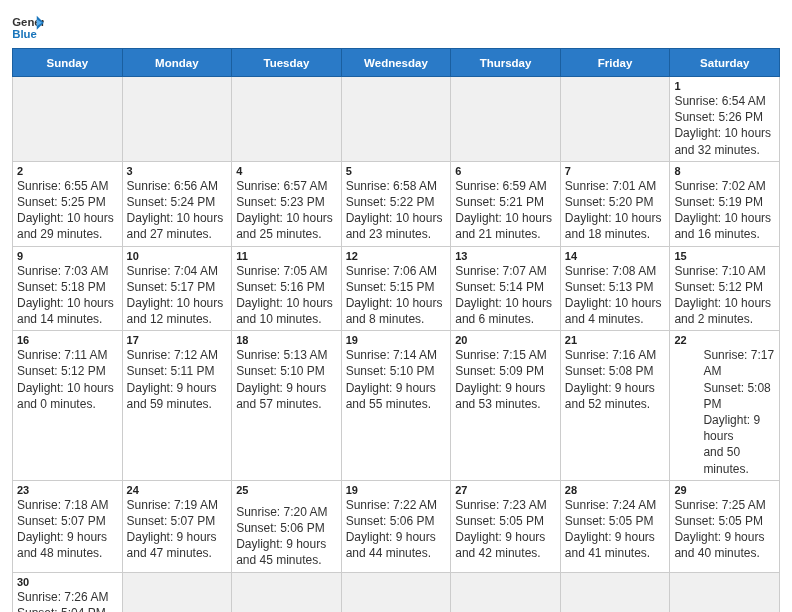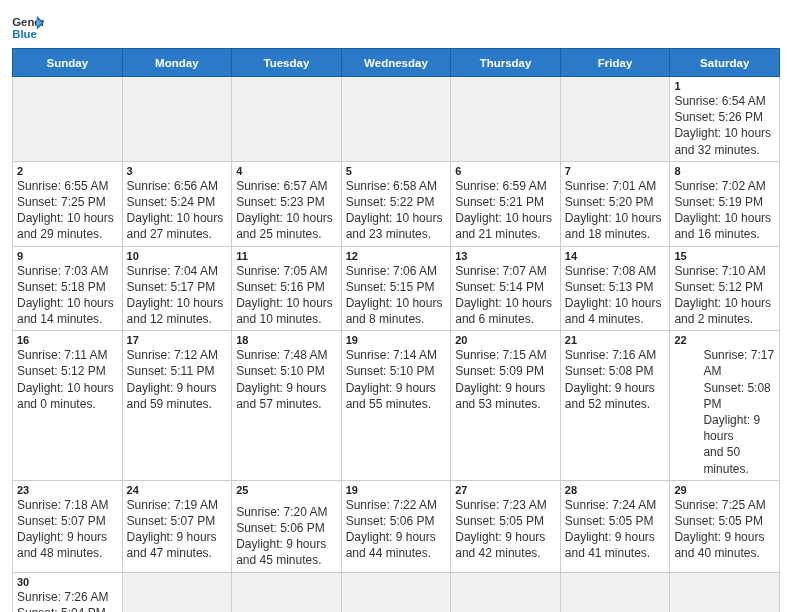--- a/index.html
+++ b/index.html
@@ -135,21 +135,21 @@
             <div class="day-info" style="white-space: pre-line;">Sunrise: 6:54 AM
 Sunset: 5:26 PM
 Daylight: 10 hours
 and 32 minutes.</div>
           </td>
         </tr>
         <tr>
           <td>
             <span class="day-number">2</span>
             <div class="day-info" style="white-space: pre-line;">Sunrise: 6:55 AM
-Sunset: 7:25 PM
+Sunset: 5:25 PM
 Daylight: 10 hours
 and 29 minutes.</div>
           </td>
           <td>
             <span class="day-number">3</span>
             <div class="day-info" style="white-space: pre-line;">Sunrise: 6:56 AM
 Sunset: 5:24 PM
 Daylight: 10 hours
 and 27 minutes.</div>
           </td>
@@ -250,21 +250,21 @@
           </td>
           <td>
             <span class="day-number">17</span>
             <div class="day-info" style="white-space: pre-line;">Sunrise: 7:12 AM
 Sunset: 5:11 PM
 Daylight: 9 hours
 and 59 minutes.</div>
           </td>
           <td>
             <span class="day-number">18</span>
-            <div class="day-info" style="white-space: pre-line;">Sunrise: 7:48 AM
+            <div class="day-info" style="white-space: pre-line;">Sunrise: 5:13 AM
 Sunset: 5:10 PM
 Daylight: 9 hours
 and 57 minutes.</div>
           </td>
           <td>
             <span class="day-number">19</span>
             <div class="day-info" style="white-space: pre-line;">Sunrise: 7:14 AM
 Sunset: 5:10 PM
 Daylight: 9 hours
 and 55 minutes.</div>

